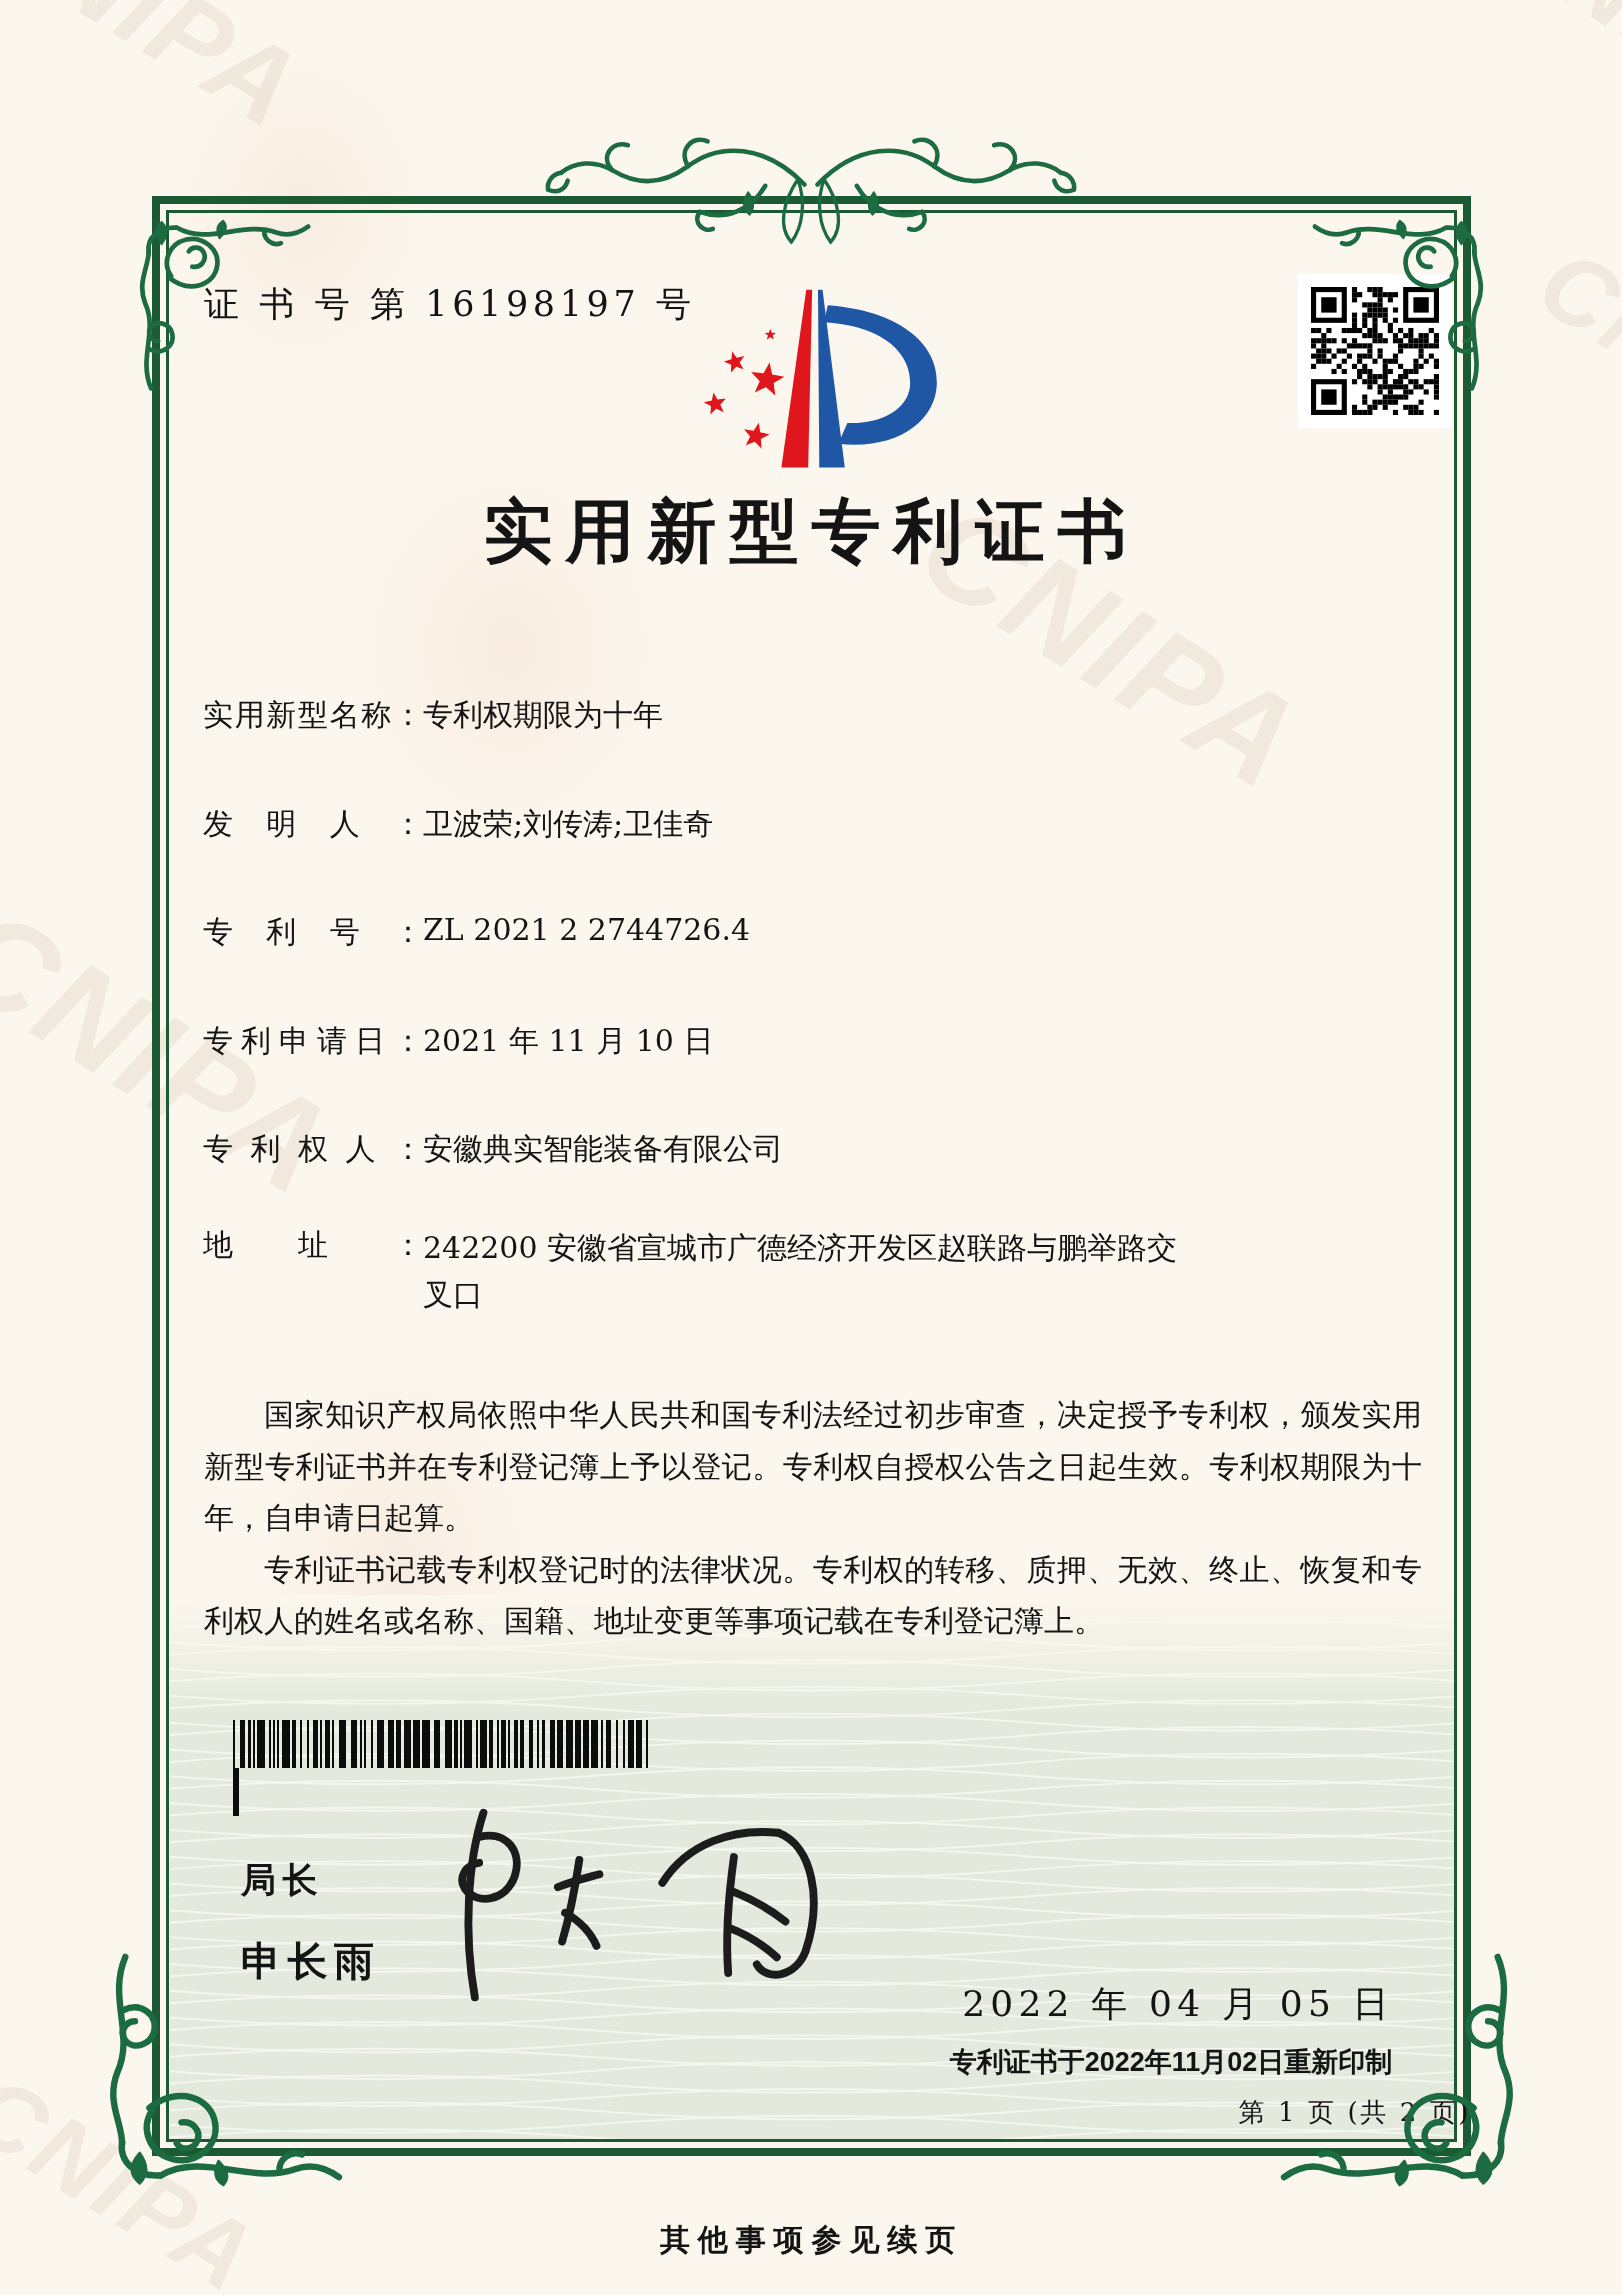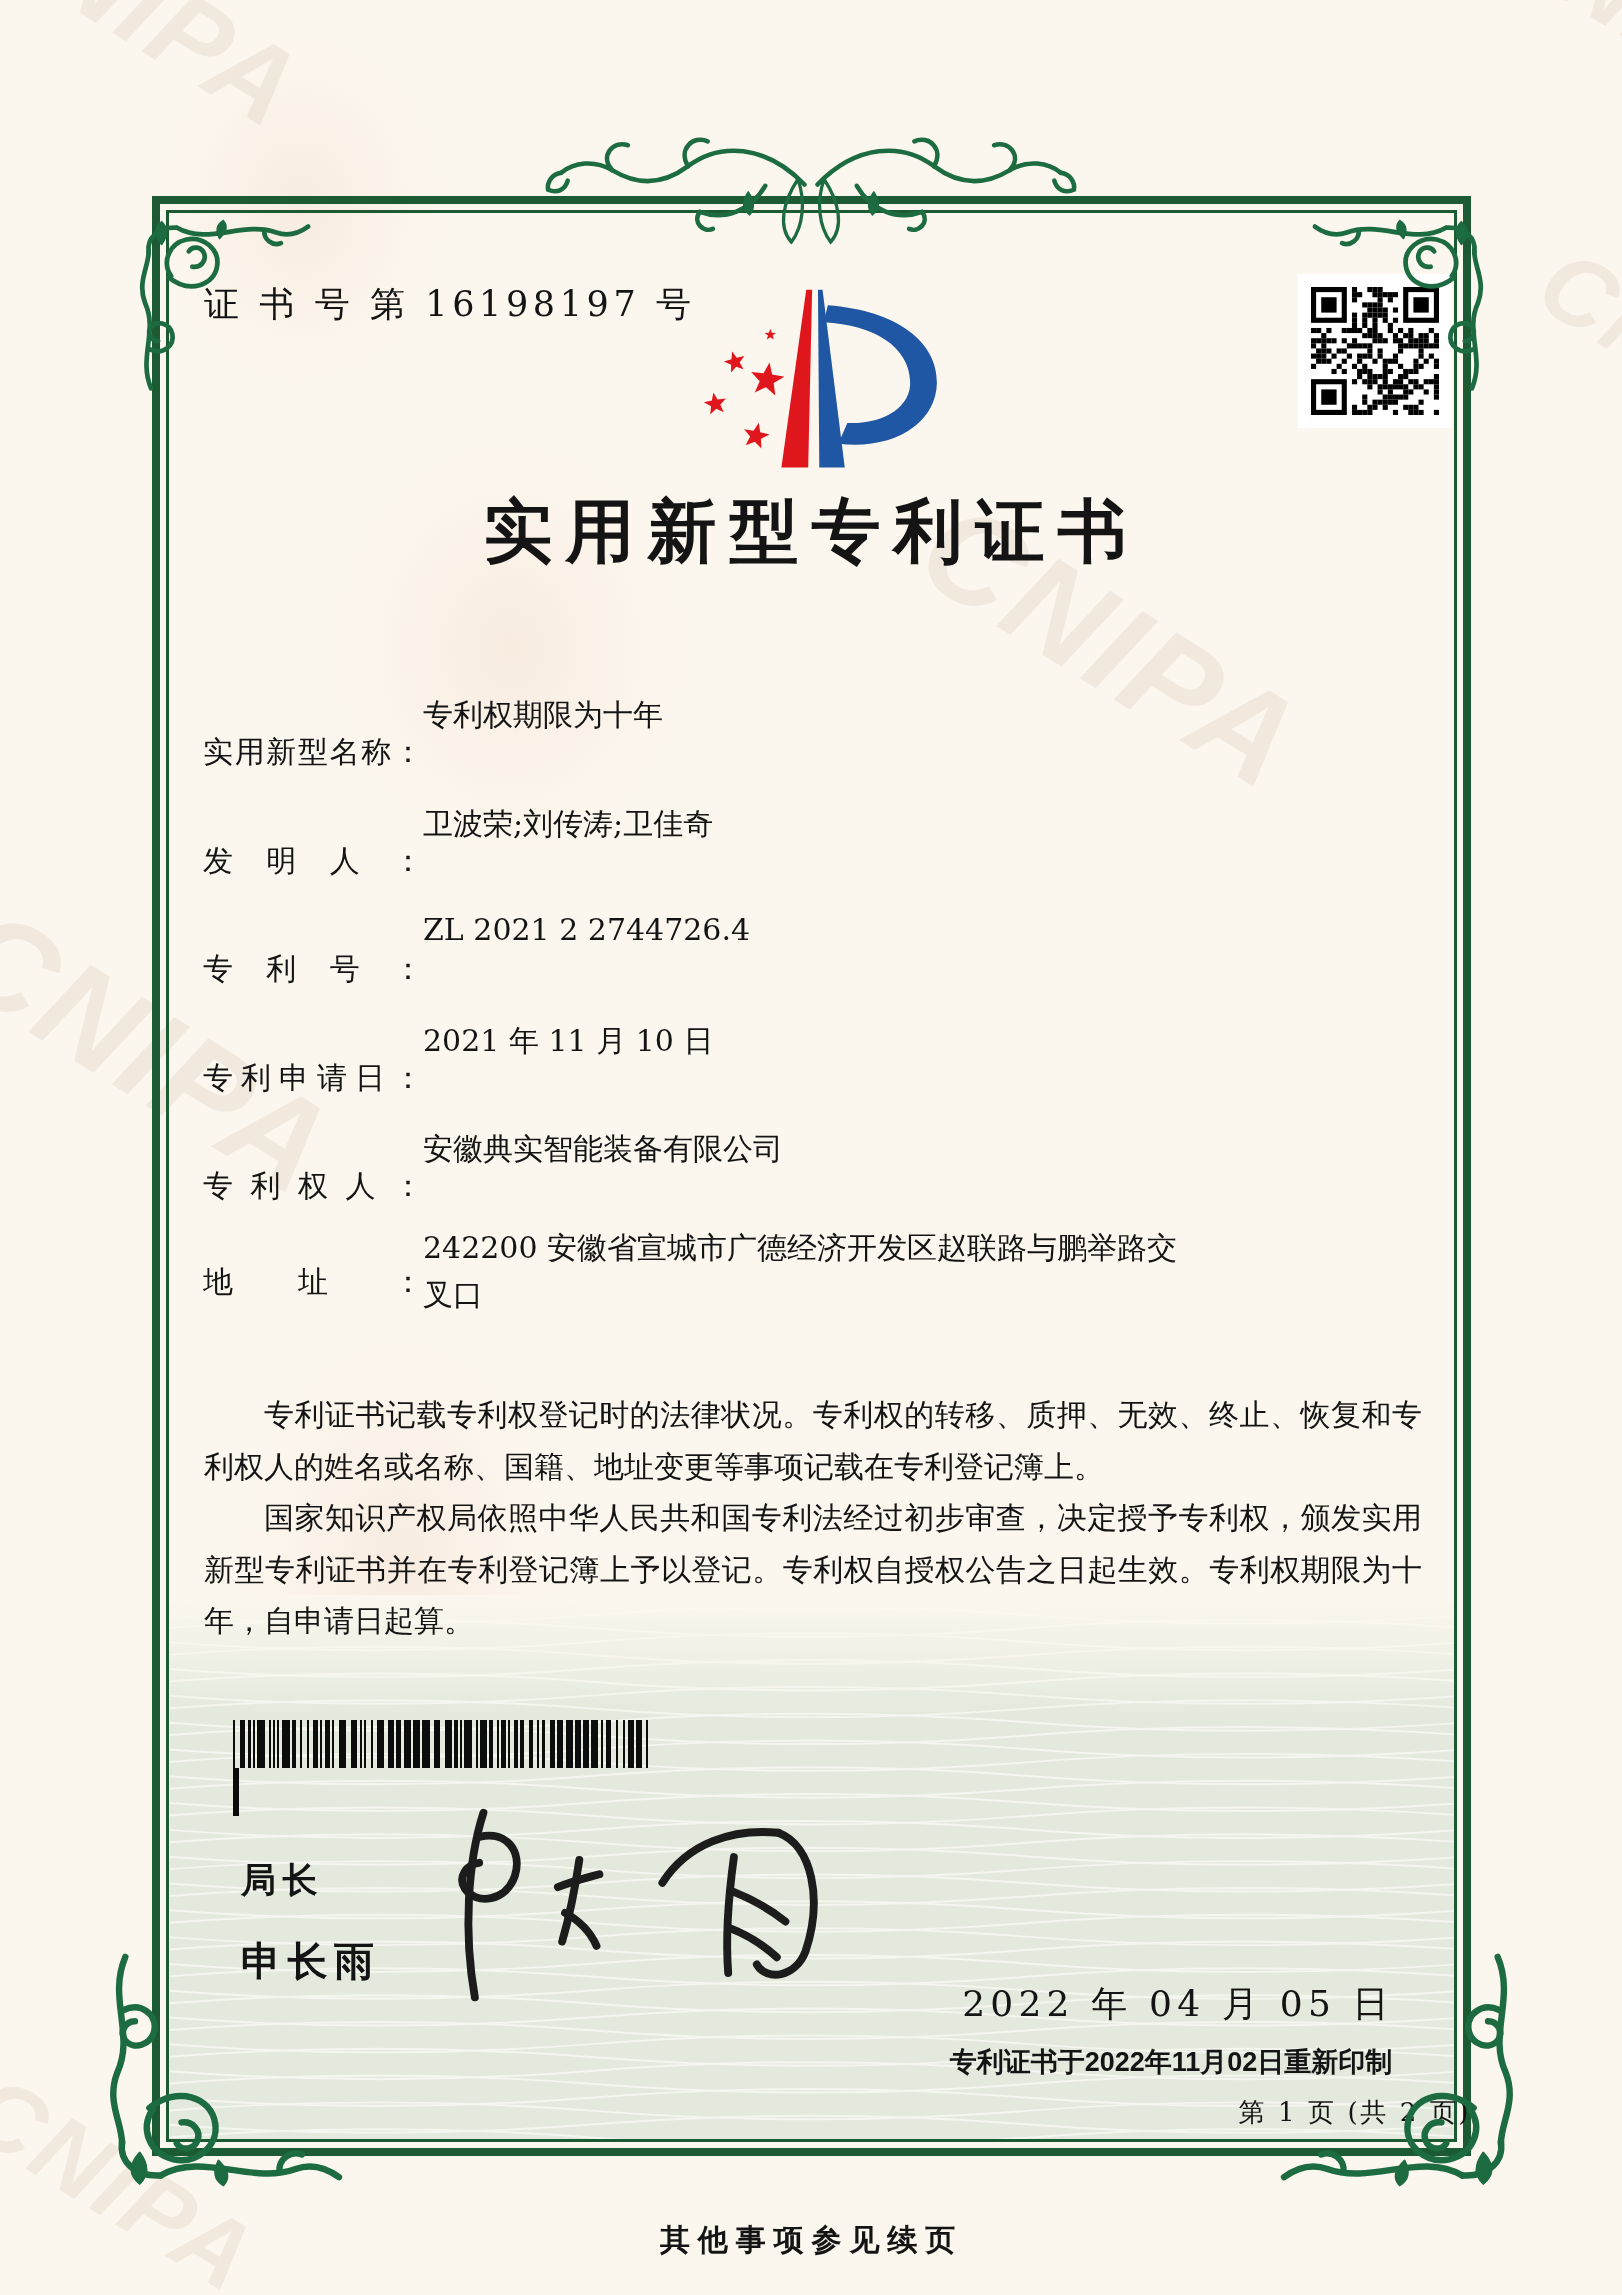--- a/index.html
+++ b/index.html
@@ -24,21 +24,21 @@
          background:radial-gradient(closest-side,rgba(228,178,158,0.16),rgba(228,178,158,0));}
   
   .cert-no{position:absolute;left:204px;top:281px;font-size:35px;letter-spacing:4.6px;z-index:3;}
   .logo{position:absolute;left:654px;top:249px;z-index:3;}
   .qr-box{position:absolute;left:1298px;top:274px;width:154px;height:154px;background:#ffffff;z-index:3;}
   .qr-box svg{position:absolute;left:13px;top:13px;}
   .title{position:absolute;left:152px;top:486px;width:1319px;text-align:center;
          font-size:69px;font-weight:bold;letter-spacing:13px;z-index:3;}
   
   .field-row{position:absolute;left:203px;font-size:30px;z-index:3;white-space:nowrap;}
-  .lbl{display:inline-block;width:220px;text-align:justify;text-align-last:justify;vertical-align:top;margin-top:37px;}
+  .lbl{display:inline-block;width:220px;text-align:justify;text-align-last:justify;vertical-align:top;}
   .val{display:inline-block;vertical-align:top;}
   .addr-val{white-space:normal;width:995px;line-height:1.55;}
   .grant-pair2{position:absolute;left:828px;top:0;}
   .lbl2{display:inline-block;width:190px;text-align:justify;text-align-last:justify;}
   
   .paras{position:absolute;left:204px;top:1389px;width:1218px;font-size:30px;line-height:1.72;
          text-align:justify;z-index:3;}
   .paras p{margin:0;text-indent:2em;}
   
   .barcode{position:absolute;left:233px;top:1720px;width:424px;height:48px;z-index:3;font-size:0;}
@@ -395,22 +395,22 @@
     <span class="lbl">专利申请日：</span><span class="val">2021 年 11 月 10 日</span>
   </div>
   <div class="field-row" style="top:1129px;">
     <span class="lbl">专利权人：</span><span class="val">安徽典实智能装备有限公司</span>
   </div>
   <div class="field-row" style="top:1225px;">
     <span class="lbl">地址：</span><span class="val addr-val"><span>242200 安徽省宣城市广德经济开发区赵联路与鹏举路交</span><br><span>叉口</span></span>
   </div>
 
   <div class="paras">
+    <p>国家知识产权局依照中华人民共和国专利法经过初步审查，决定授予专利权，颁发实用新型专利证书并在专利登记簿上予以登记。专利权自授权公告之日起生效。专利权期限为十年，自申请日起算。</p>
     <p>专利证书记载专利权登记时的法律状况。专利权的转移、质押、无效、终止、恢复和专利权人的姓名或名称、国籍、地址变更等事项记载在专利登记簿上。</p>
-    <p>国家知识产权局依照中华人民共和国专利法经过初步审查，决定授予专利权，颁发实用新型专利证书并在专利登记簿上予以登记。专利权自授权公告之日起生效。专利权期限为十年，自申请日起算。</p>
   </div>
 
   <div class="barcode" id="barcode"><i style="width: 2px; margin-right: 4.6px;"></i><i style="width: 5.9px; margin-right: 2.6px;"></i><i style="width: 3.3px; margin-right: 2px;"></i><i style="width: 2px; margin-right: 2px;"></i><i style="width: 7.2px; margin-right: 4.6px;"></i><i style="width: 2px; margin-right: 2px;"></i><i style="width: 2px; margin-right: 2px;"></i><i style="width: 2px; margin-right: 3.3px;"></i><i style="width: 7.2px; margin-right: 2.6px;"></i><i style="width: 3.3px; margin-right: 4.6px;"></i><i style="width: 2px; margin-right: 4.6px;"></i><i style="width: 2px; margin-right: 4.6px;"></i><i style="width: 4.6px; margin-right: 2px;"></i><i style="width: 2px; margin-right: 3.3px;"></i><i style="width: 4.6px; margin-right: 2.6px;"></i><i style="width: 2px; margin-right: 4.6px;"></i><i style="width: 7.2px; margin-right: 4.6px;"></i><i style="width: 5.9px; margin-right: 3.3px;"></i><i style="width: 2px; margin-right: 2px;"></i><i style="width: 2px; margin-right: 4.6px;"></i><i style="width: 2px; margin-right: 4.6px;"></i><i style="width: 7.2px; margin-right: 3.3px;"></i><i style="width: 5.9px; margin-right: 2px;"></i><i style="width: 5.9px; margin-right: 2.6px;"></i><i style="width: 7.2px; margin-right: 2px;"></i><i style="width: 7.2px; margin-right: 2px;"></i><i style="width: 7.2px; margin-right: 4.6px;"></i><i style="width: 5.9px; margin-right: 4.6px;"></i><i style="width: 7.2px; margin-right: 2.6px;"></i><i style="width: 3.3px; margin-right: 2px;"></i><i style="width: 2px; margin-right: 2.6px;"></i><i style="width: 7.2px; margin-right: 4.6px;"></i><i style="width: 2px; margin-right: 2px;"></i><i style="width: 7.2px; margin-right: 2px;"></i><i style="width: 3.3px; margin-right: 4.6px;"></i><i style="width: 2px; margin-right: 2px;"></i><i style="width: 4.6px; margin-right: 2px;"></i><i style="width: 2px; margin-right: 4.6px;"></i><i style="width: 3.3px; margin-right: 2px;"></i><i style="width: 4.6px; margin-right: 4.6px;"></i><i style="width: 4.6px; margin-right: 3.3px;"></i><i style="width: 2px; margin-right: 3.3px;"></i><i style="width: 3.3px; margin-right: 4.6px;"></i><i style="width: 4.6px; margin-right: 2.6px;"></i><i style="width: 5.9px; margin-right: 2.6px;"></i><i style="width: 7.2px; margin-right: 2.6px;"></i><i style="width: 5.9px; margin-right: 2px;"></i><i style="width: 5.9px; margin-right: 2px;"></i><i style="width: 7.2px; margin-right: 2.6px;"></i><i style="width: 2px; margin-right: 2.6px;"></i><i style="width: 5.9px; margin-right: 4.6px;"></i><i style="width: 2px; margin-right: 4.6px;"></i><i style="width: 2px; margin-right: 3.3px;"></i><i style="width: 5.9px; margin-right: 2.6px;"></i><i style="width: 5.9px; margin-right: 3.3px;"></i><i style="width: 2px; margin-right: 3.3px;"></i><i style="width: 5.9px; margin-right: 3.3px;"></i></div>
 
   <div class="director-title">局长</div>
   <div class="director-name">申长雨</div>
   <svg class="signature" width="458" height="216" viewBox="0 0 640 300">
     <g id="sig" fill="none" stroke="#1c1c1c" stroke-width="11" stroke-linecap="round" stroke-linejoin="round">
         <path d="M118,28 C96,96 90,196 106,286"></path>
         <path d="M112,62 C152,52 172,84 162,116 C150,152 108,158 92,134 C82,118 94,100 112,98"></path>

